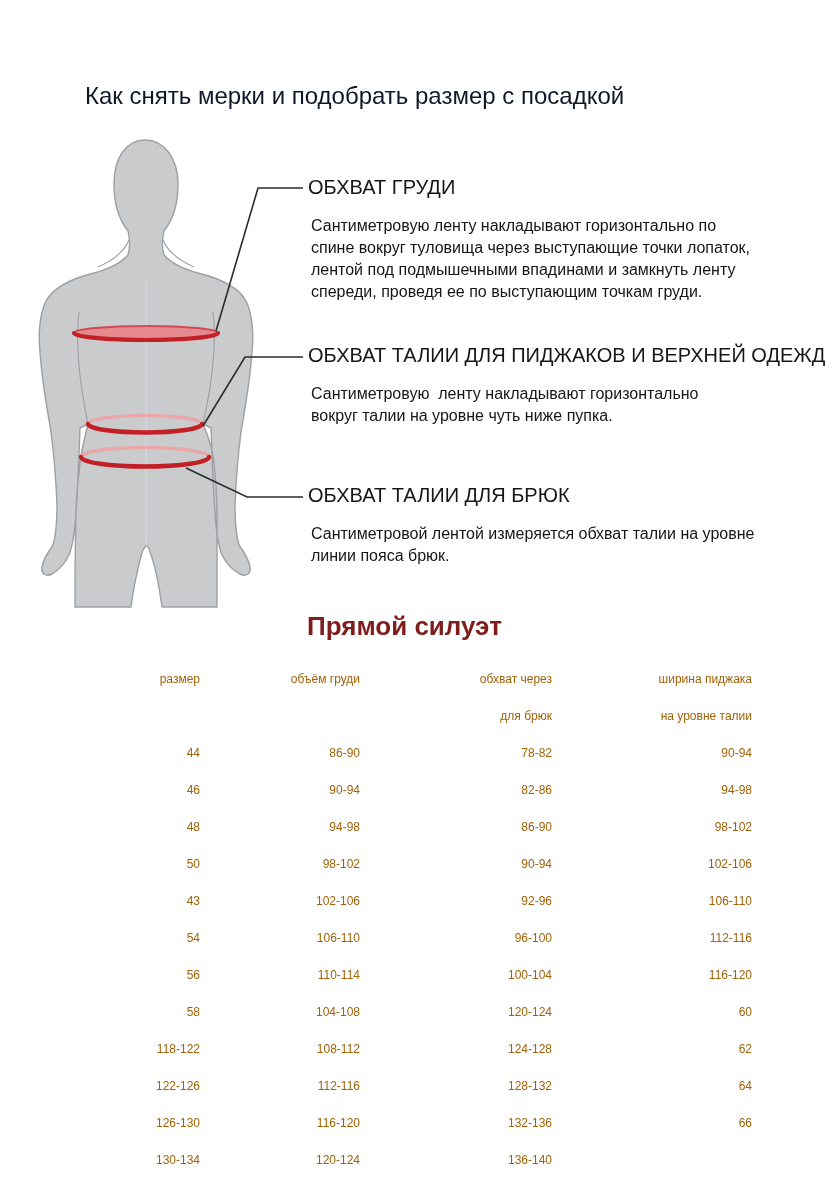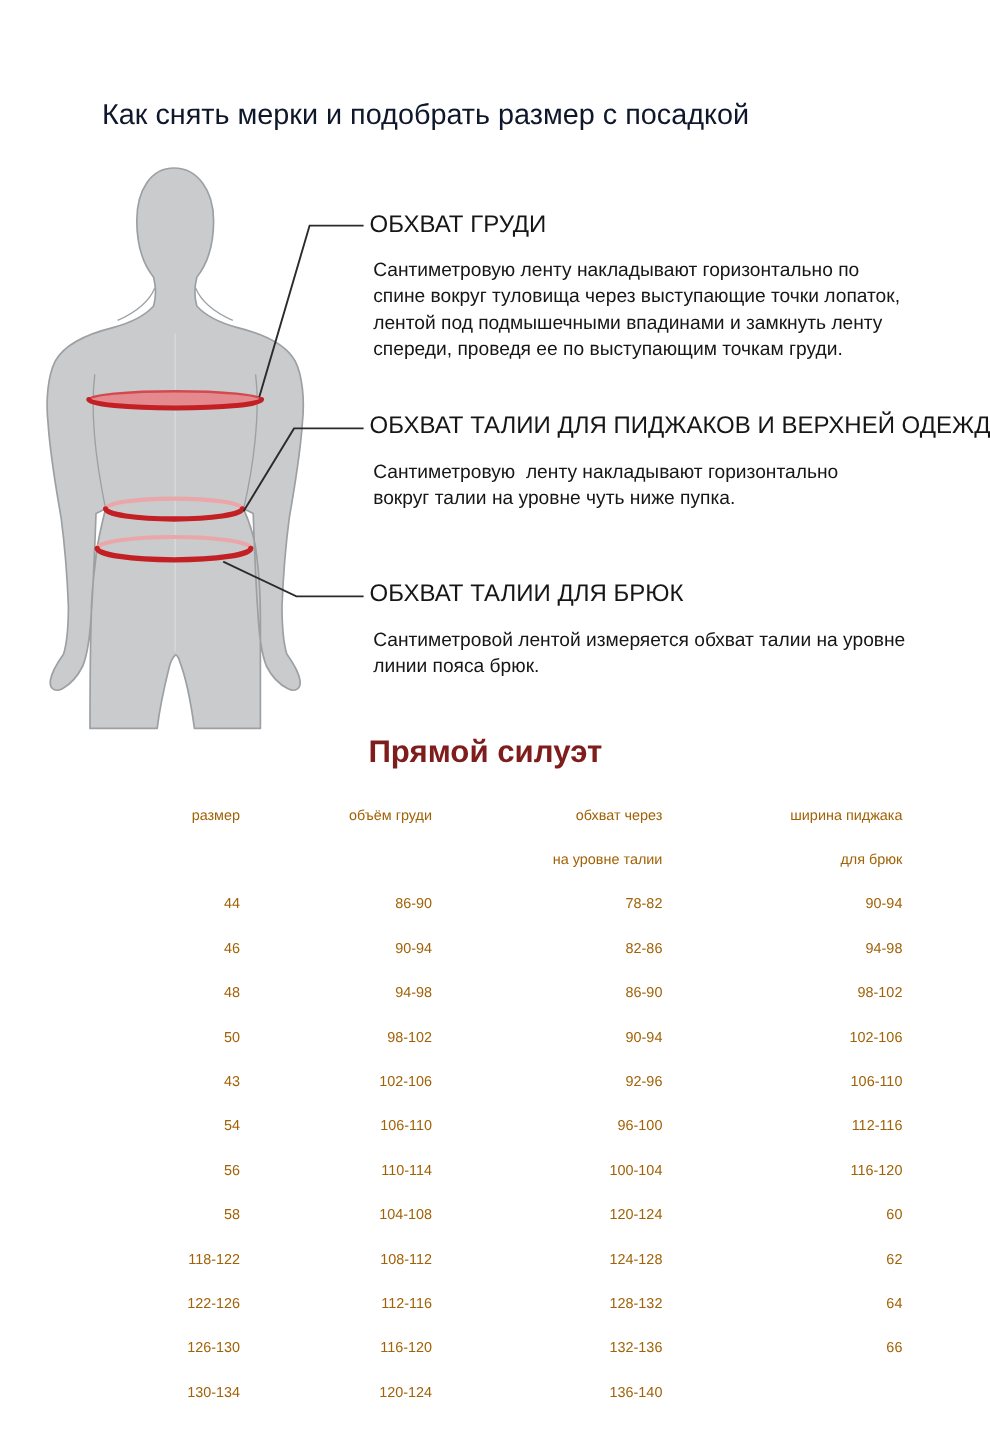--- a/index.html
+++ b/index.html
@@ -154,22 +154,22 @@
 
   <div class="size-table">
 
     <div class="cell">размер</div>
     <div class="cell">объём груди</div>
     <div class="cell">обхват через</div>
     <div class="cell">ширина пиджака</div>
 
     <div class="cell"></div>
     <div class="cell"></div>
+    <div class="cell">для брюк</div>
     <div class="cell">на уровне талии</div>
-    <div class="cell">для брюк</div>
 
     <div class="cell">44</div>
     <div class="cell">86-90</div>
     <div class="cell">78-82</div>
     <div class="cell">90-94</div>
 
     <div class="cell">46</div>
     <div class="cell">90-94</div>
     <div class="cell">82-86</div>
     <div class="cell">94-98</div>

